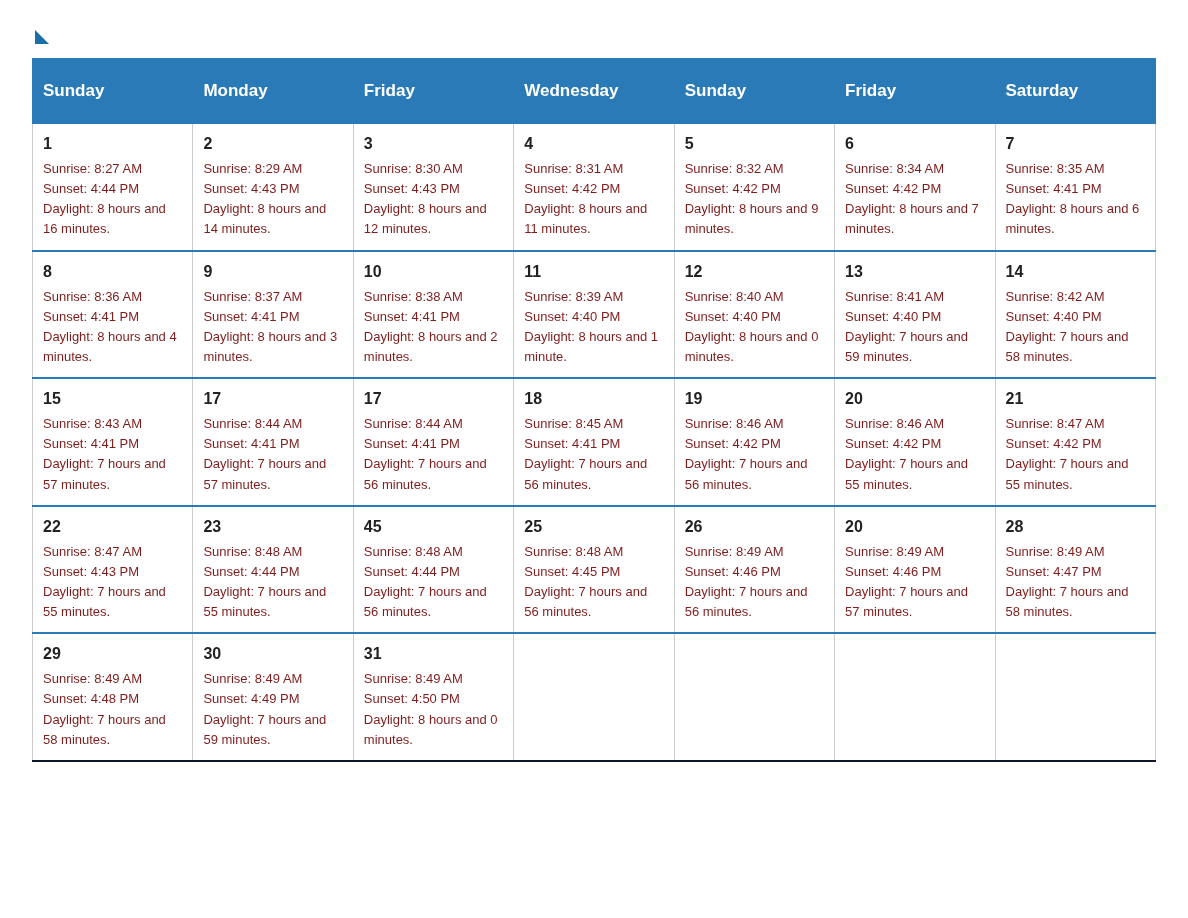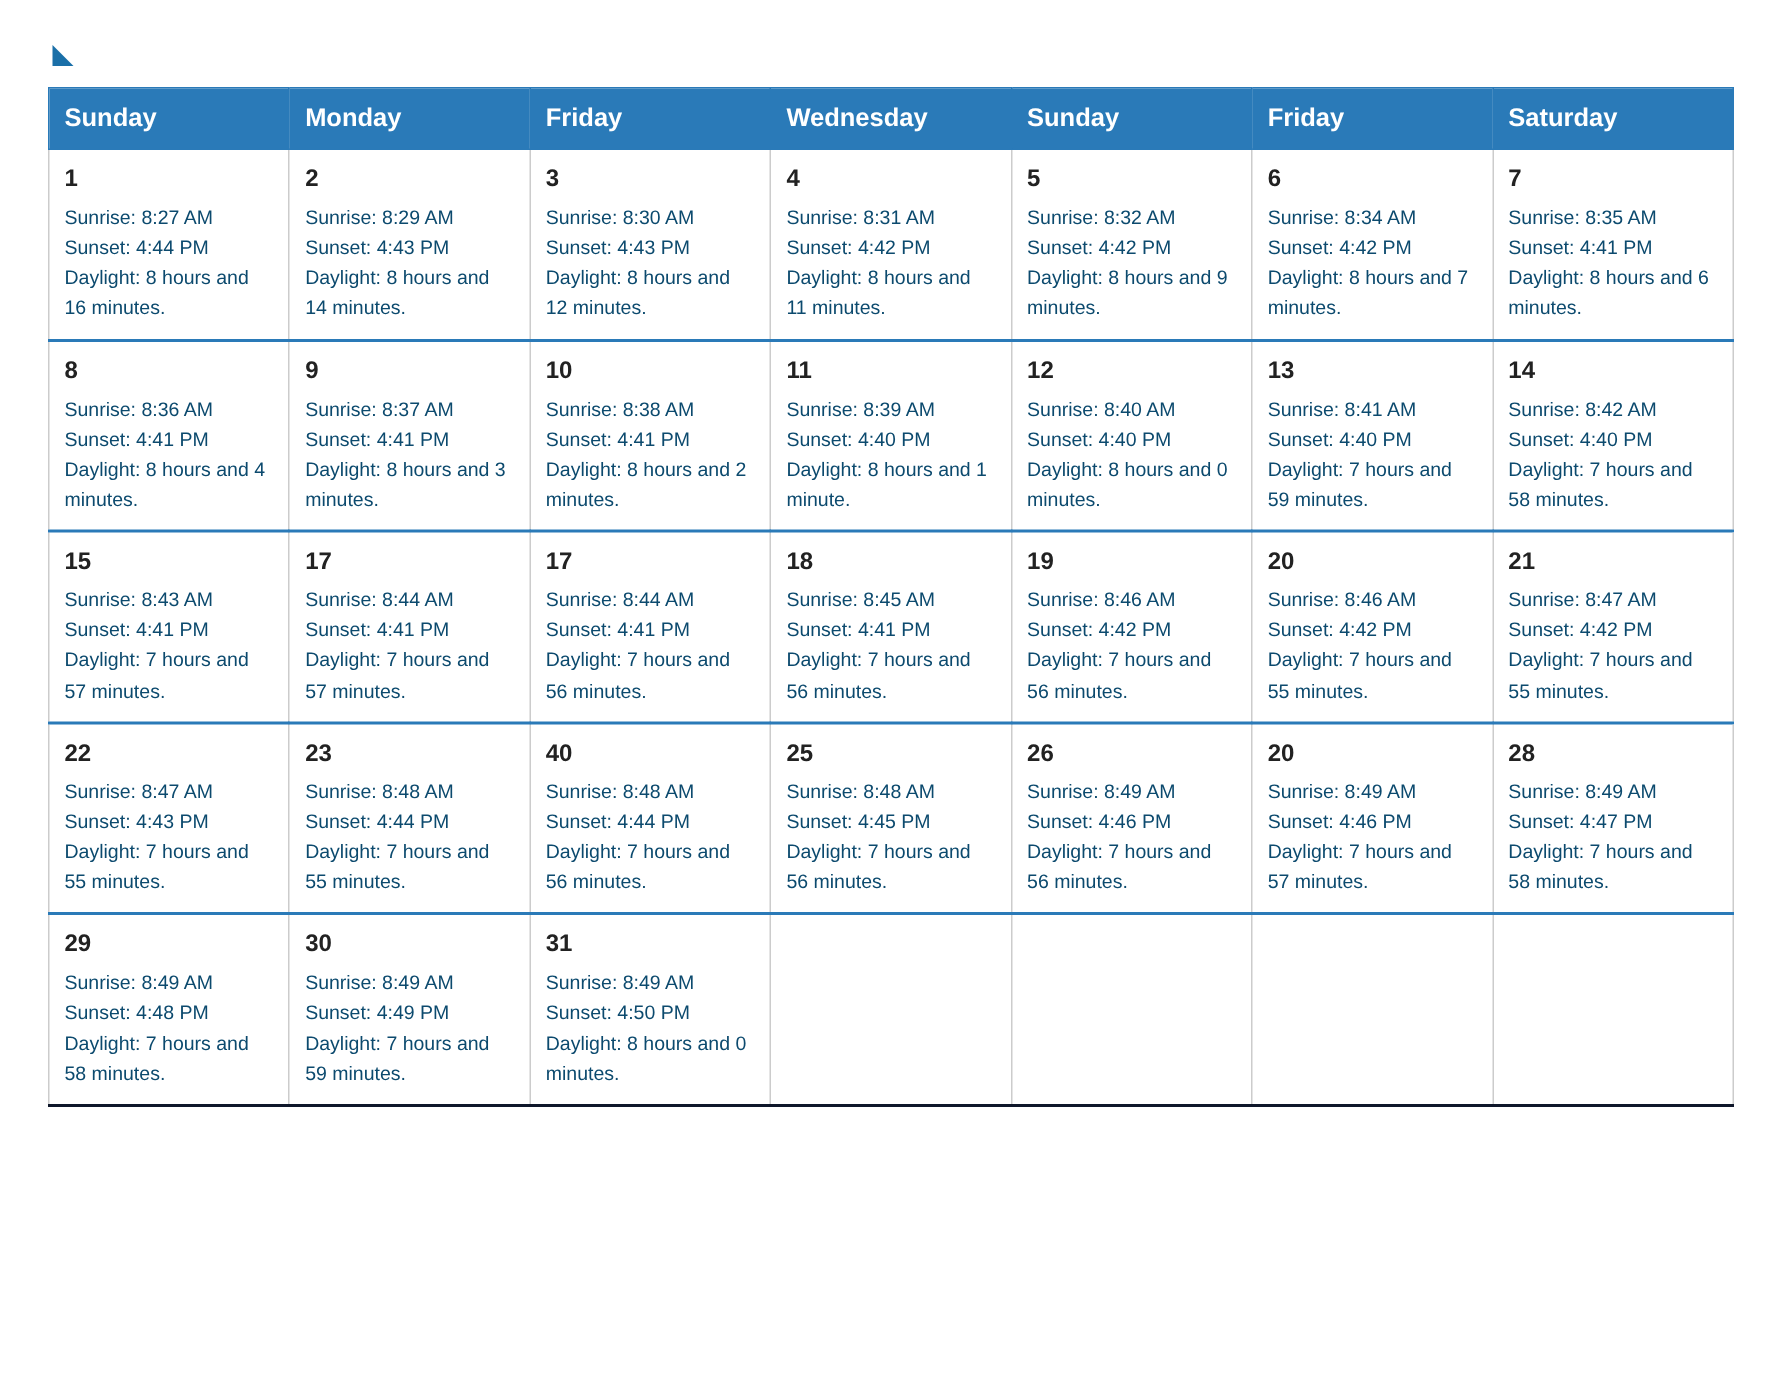--- a/index.html
+++ b/index.html
@@ -66,21 +66,21 @@
     }
     table {
       width: 100%;
       border-collapse: collapse;
     }
     thead tr th {
       background-color: #2a7ab8;
       color: #fff;
       font-size: 17px;
       font-weight: bold;
-      padding: 10px 10px;
+      padding: 22px 10px;
       text-align: left;
       border: 1px solid #2a7ab8;
     }
     tbody tr td {
       vertical-align: top;
       padding: 8px 10px 10px 10px;
       border: 1px solid #ccc;
       font-size: 13.5px;
       color: #222;
       line-height: 1.5;
@@ -88,21 +88,21 @@
     }
     tbody tr td .day-num {
       font-size: 16px;
       font-weight: bold;
       color: #222;
       display: block;
       margin-bottom: 3px;
     }
     tbody tr td .day-info {
       font-size: 13px;
-      color: #0c4a6e;
+      color: #7f1d1d;
       line-height: 1.55;
     }
     tbody tr {
       border-bottom: 2px solid #2a7ab8;
     }
     tbody tr:last-child {
       border-bottom: 2px solid #0f172a;
     }
     tbody tr td:empty {
       background: #fff;
@@ -233,21 +233,21 @@
       <tr>
         <td>
           <span class="day-num">22</span>
           <div class="day-info">Sunrise: 8:47 AM<br>Sunset: 4:43 PM<br>Daylight: 7 hours and 55 minutes.</div>
         </td>
         <td>
           <span class="day-num">23</span>
           <div class="day-info">Sunrise: 8:48 AM<br>Sunset: 4:44 PM<br>Daylight: 7 hours and 55 minutes.</div>
         </td>
         <td>
-          <span class="day-num">40</span>
+          <span class="day-num">45</span>
           <div class="day-info">Sunrise: 8:48 AM<br>Sunset: 4:44 PM<br>Daylight: 7 hours and 56 minutes.</div>
         </td>
         <td>
           <span class="day-num">25</span>
           <div class="day-info">Sunrise: 8:48 AM<br>Sunset: 4:45 PM<br>Daylight: 7 hours and 56 minutes.</div>
         </td>
         <td>
           <span class="day-num">26</span>
           <div class="day-info">Sunrise: 8:49 AM<br>Sunset: 4:46 PM<br>Daylight: 7 hours and 56 minutes.</div>
         </td>

